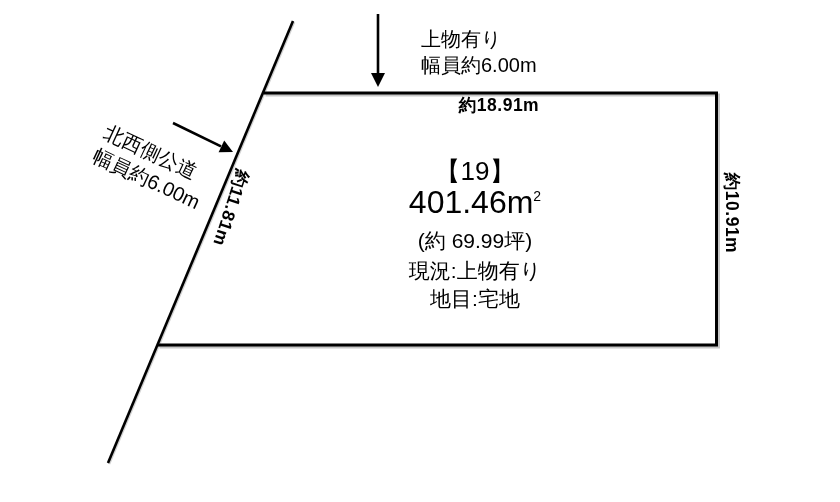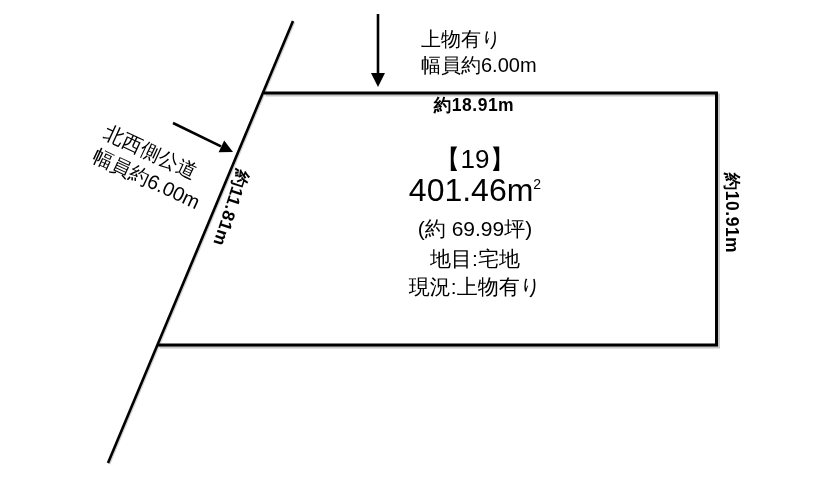--- a/index.html
+++ b/index.html
@@ -42,27 +42,27 @@
   #nw-road-label {
     left: 152px; top: 167px;
     transform: translate(-50%,-50%) rotate(25deg);
     text-align: left;
   }
   .dim-label {
     font-weight: 700;
     font-size: 17.5px;
     letter-spacing: 0.5px;
   }
-  #top-dim   { left: 474px; top: 105px; transform: translate(-50%,-50%); }
+  #top-dim   { left: 499px; top: 105px; transform: translate(-50%,-50%); }
   #right-dim { left: 732px; top: 213px; transform: translate(-50%,-50%) rotate(90deg); }
   #diag-dim  { left: 231px; top: 208px; transform: translate(-50%,-50%) rotate(108deg); }
 
   #parcel-info {
     position: absolute;
-    left: 475px; top: 145px;
+    left: 475px; top: 157px;
     transform: translateX(-50%);
     text-align: center;
     white-space: nowrap;
   }
   .parcel-number { font-size: 26px; line-height: 28px; }
   .parcel-area   { font-size: 32px; line-height: 34px; }
   .parcel-area .sup {
     font-size: 14px;
     position: relative; top: -12px;
   }
@@ -104,17 +104,17 @@
   <div id="top-dim" class="label dim-label">約18.91m</div>
   <div id="right-dim" class="label dim-label">約10.91m</div>
   <div id="diag-dim" class="label dim-label">約11.81m</div>
 
   <div id="parcel-info">
     <div class="parcel-number">【19】</div>
     <div class="parcel-area">
       <span>401.46m</span><span class="sup">2</span>
     </div>
     <div class="parcel-tsubo">(約 69.99坪)</div>
+    <div class="parcel-row">現況:上物有り</div>
     <div class="parcel-row">地目:宅地</div>
-    <div class="parcel-row">現況:上物有り</div>
   </div>
 
 </div>
 
 </body></html>

